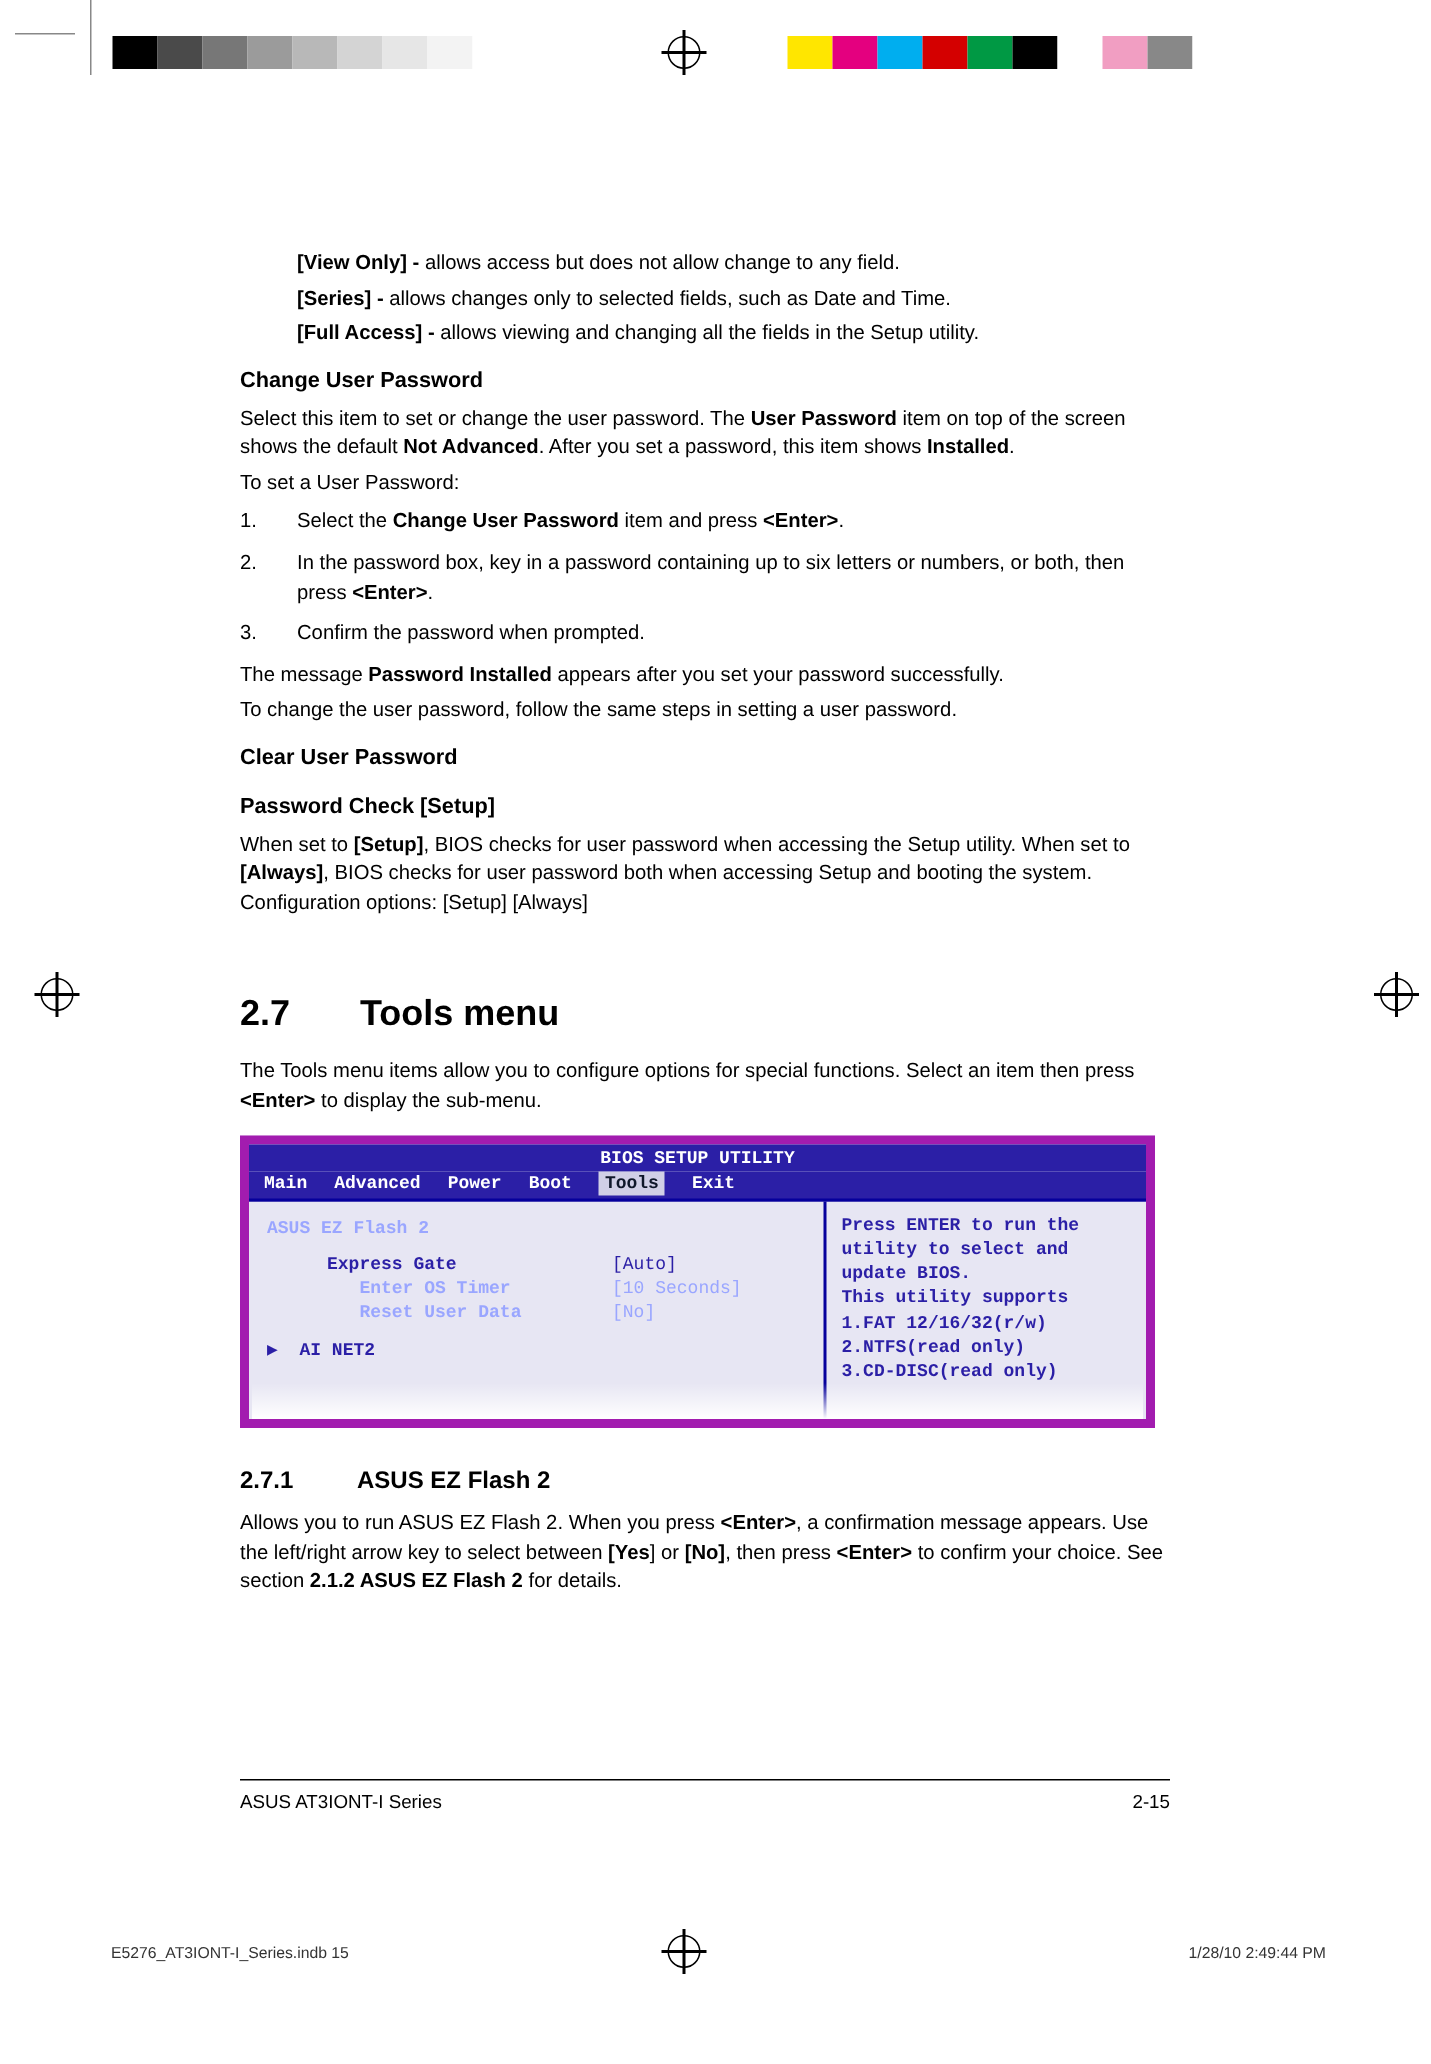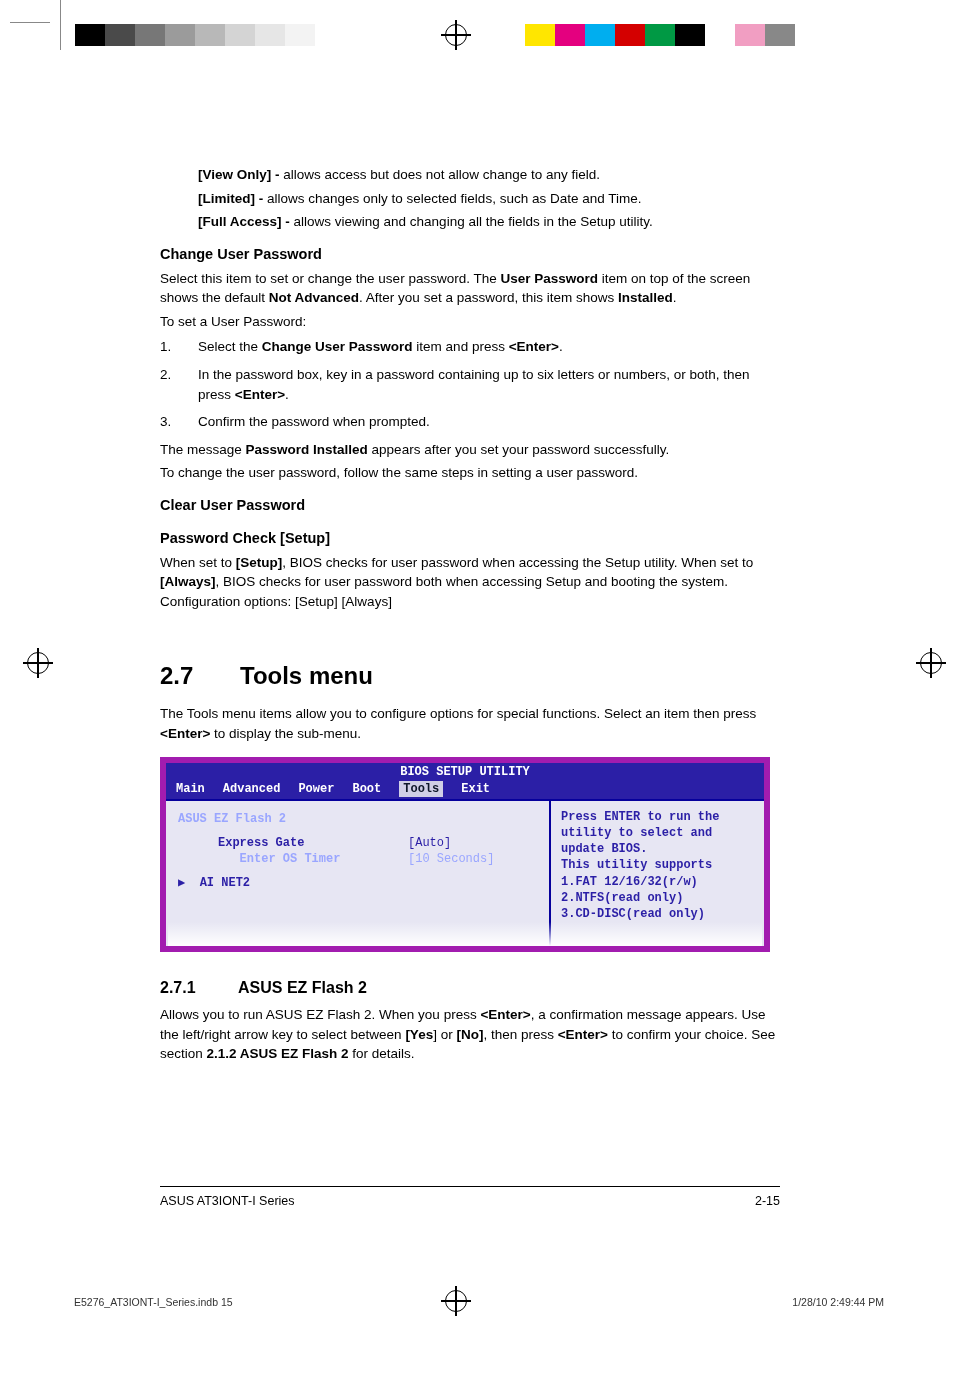--- a/index.html
+++ b/index.html
@@ -200,21 +200,21 @@
       <div class="sw" style="background: rgb(136, 136, 136);"></div>
       <div class="sw" style="background: rgb(255, 255, 255);"></div>
     </div>
   <div class="side-mark-l"></div>
   <div class="side-mark-r"></div>
 
   <div class="content">
 
     <div class="indent-block" id="access-levels">
         <p class="para"><span class="b">[View Only] - </span><span>allows access but does not allow change to any field.</span></p>
-        <p class="para"><span class="b">[Limited] - </span><span>allows changes only to selected fields, such as Date and Time.</span></p>
+        <p class="para"><span class="b">[Series] - </span><span>allows changes only to selected fields, such as Date and Time.</span></p>
         <p class="para"><span class="b">[Full Access] - </span><span>allows viewing and changing all the fields in the Setup utility.</span></p>
       </div>
 
     <div class="h-sub">Change User Password</div>
     <p class="para">
       <span>Select this item to set or change the user password. The </span><span class="b">User Password</span><span> item on top of the screen shows the default </span><span class="b">Not Advanced</span><span>. After you set a password, this item shows </span><span class="b">Installed</span><span>.</span>
     </p>
     <p class="para">To set a User Password:</p>
 
     <ol class="steps" id="steps">
@@ -260,20 +260,24 @@
           <div style="height:8px;"></div>
           <div id="bios-rows">
               <div class="row">
                 <div class="lbl" style="font-weight: bold;">Express Gate</div>
                 <div class="val">[Auto]</div>
               </div>
               <div class="row">
                 <div class="lbl hl" style="font-weight: bold;">   Enter OS Timer</div>
                 <div class="val hl">[10 Seconds]</div>
               </div>
+              <div class="row">
+                <div class="lbl hl" style="font-weight: bold;">   Reset User Data</div>
+                <div class="val hl">[No]</div>
+              </div>
             </div>
           <div style="height:8px;"></div>
           <div><span class="tri">▶</span>&nbsp;&nbsp;<span style="font-weight:bold;">AI NET2</span></div>
         </div>
         <div class="bios-right" id="bios-right">Press ENTER to run the utility to select and update BIOS.<br>This utility supports<br>1.FAT 12/16/32(r/w)<br>2.NTFS(read only)<br>3.CD-DISC(read only)</div>
       </div>
       <div class="fade"></div>
     </div>
 
     <div class="subsec-h">

